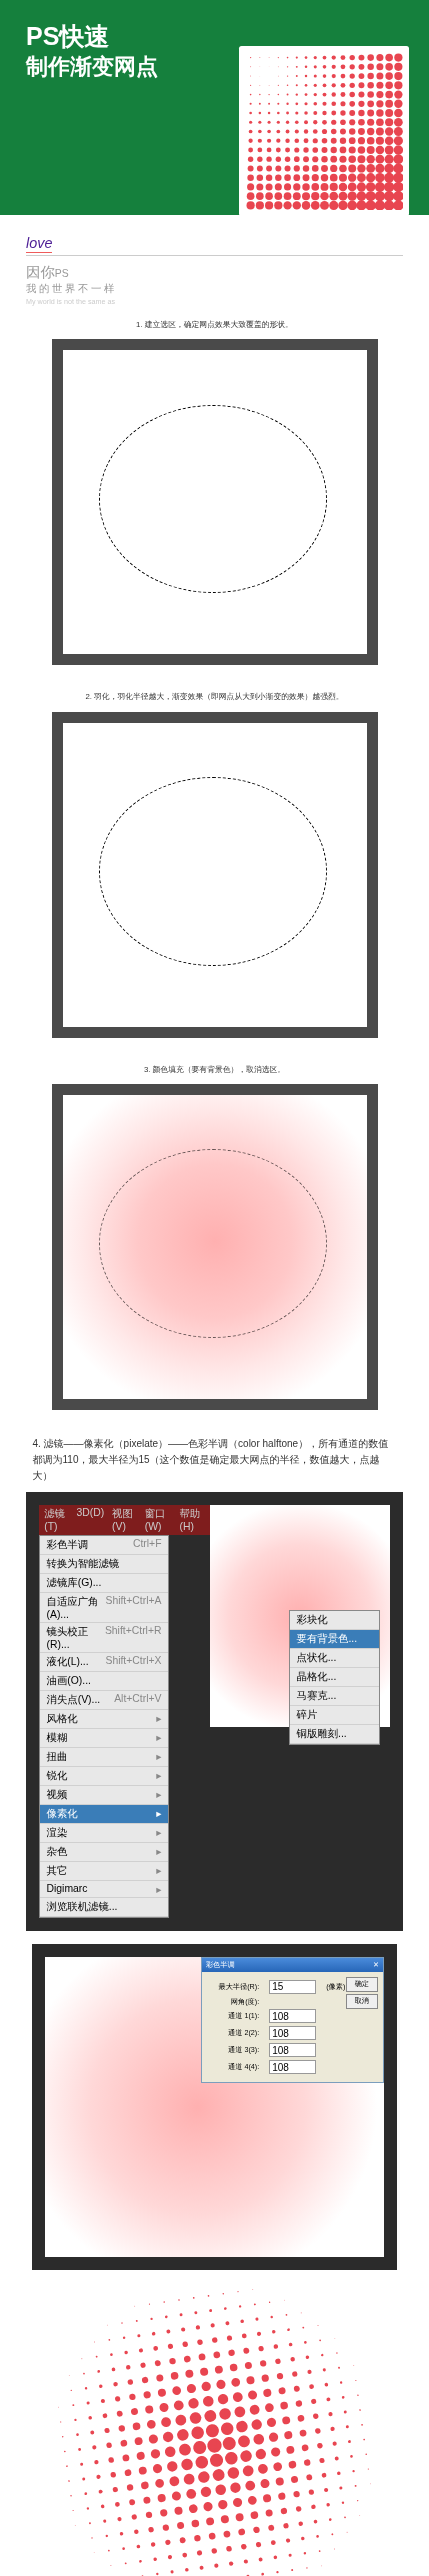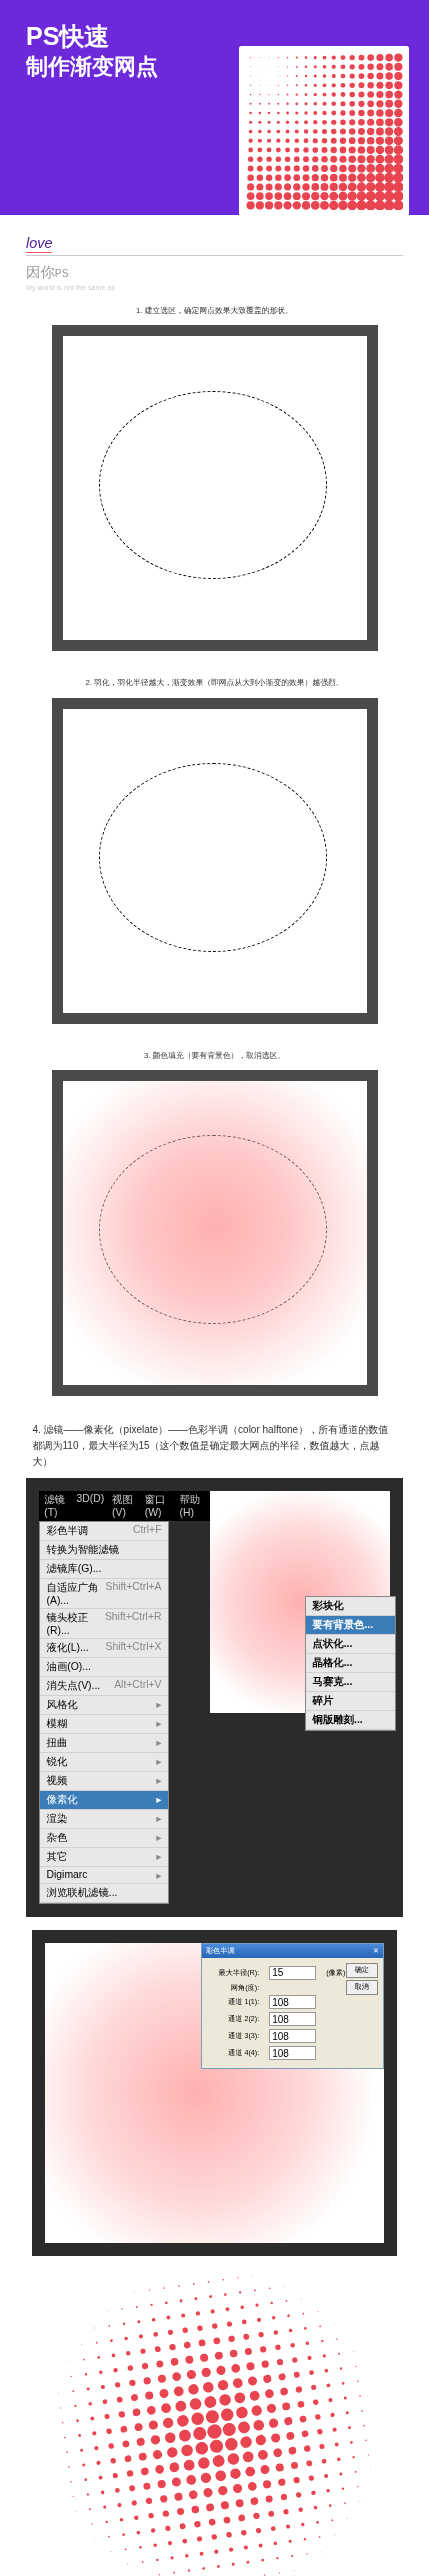--- a/index.html
+++ b/index.html
@@ -1,33 +1,33 @@
 <!DOCTYPE html>
 <html style="font-size:10.4px"><head>
 <meta charset="utf-8">
 <style>
 * { margin: 0; padding: 0; box-sizing: border-box; }
 body { width: 429px; font-family: "Microsoft YaHei", sans-serif; background: #fff; }
-.header { background: #6d28d9; padding: 19.6px 26px 46px 26px; position: relative; height: 215px; }
+.header { background: #15803d; padding: 19.6px 26px 46px 26px; position: relative; height: 215px; }
 .header h1 { color: #fff; font-size: 25px; font-weight: bold; line-height: 1.3; }
 .header .sub { color: #fff; font-size: 22px; font-weight: bold; }
 .dot-pattern { position: absolute; right: 19.6px; top: 46px; width: 170px; height: 170px; background: #fff; border-radius: 2.6px; display: flex; align-items: center; justify-content: center; }
 .love-section { padding: 19.6px 26px 0; }
 .love-label { color: #4c1d95; font-style: italic; font-size: 14.4px; border-bottom: 1.3px solid #ef5b5b; display: inline-block; padding-bottom: 1.3px; }
 .love-line { height: 0.7px; background: #ccc; margin: 2.6px 0 6.5px; }
 .love-cn { color: #999; font-size: 14.4px; }
 .love-ps { color: #999; font-size: 10.4px; }
 .love-en { color: #ccc; font-size: 7.2px; margin-top: 1.3px; }
 .step { padding: 13px 26px; }
 .step-text { font-size: 7.8px; color: #333; text-align: center; margin-bottom: 7.8px; line-height: 1.6; }
 .step-text-left { font-size: 10px; color: #333; margin-bottom: 7.8px; line-height: 1.6; padding: 0 6.5px; }
 .frame { border: 11.7px solid #4a4a4a; width: 326px; height: 326px; margin: 0 auto; background: #fff; position: relative; }
 .frame-pink { border: 11.7px solid #4a4a4a; width: 326px; height: 326px; margin: 0 auto; background: radial-gradient(circle at 50% 48%, #ffb0b0 0%, #ffc8c8 35%, #ffe8e8 60%, #fff 80%); position: relative; }
 .dotted-oval { position: absolute; width: 75%; height: 62%; left: 12%; top: 18%; border: 0.7px dashed #000; border-radius: 50%; }
-.menu-bar { background: #000000; color: #ccc; padding: 2.6px 5.2px; display: flex; gap: 7.8px; }
+.menu-bar { background: #7f1d1d; color: #ccc; padding: 2.6px 5.2px; display: flex; gap: 7.8px; }
 .menu-bar span { cursor: default; }
 .dropdown { background: #e8e8e8; color: #000; width: 130px; border: 0.7px solid #888; }
 .dropdown-row { padding: 2px 6.5px; display: flex; justify-content: space-between; border-bottom: 0.7px solid #d0d0d0; }
 .dropdown-row.hl { background: #3a7db8; color: #fff; }
 .dropdown-row .arrow { color: #888; }
 .dropdown-row.hl .arrow { color: #fff; }
 .submenu { background: #e8e8e8; color: #000; width: 91px; border: 0.7px solid #888; position: absolute; margin-left: 130px; margin-top: -65px; }
 .ps-canvas-area { background: #2b2b2b; padding: 13px; display: flex; }
 .ps-preview { width: 222px; height: 222px; background: radial-gradient(circle, #ffb0b0 0%, #ffd8d8 50%, #fff 80%); }
 .dialog-shot { width: 365px; margin: 13px auto; background: #2b2b2b; padding: 13px; position: relative; height: 326px; }
@@ -342,20 +342,21 @@
     </svg>
   </div>
 </div>
 
 <div class="love-section">
   <span class="love-label">love</span>
   <div class="love-line"></div>
   <div>
     <span class="love-cn">因你</span><span class="love-ps">PS</span>
   </div>
+  <div class="love-cn" style="font-size:10.4px;letter-spacing:2.6px;">我的世界不一样</div>
   <div class="love-en">My world is not the same as</div>
 </div>
 
 <div class="step">
   <div class="step-text">1. 建立选区，确定网点效果大致覆盖的形状。</div>
   <div class="frame">
     <div class="dotted-oval"></div>
   </div>
 </div>
 
@@ -456,21 +457,21 @@
    </div>
           <div class="dropdown-row">
      <span>Digimarc</span>
             <span class="arrow">▸</span>
    </div>
           <div class="dropdown-row">
      <span>浏览联机滤镜...</span>
             <span class="arrow"></span>
    </div>
         </div>
-      <div class="submenu" id="submenu" style="position:absolute; left:136px; top:170px;font-weight:bold;">
+      <div class="submenu" id="submenu" style="position:absolute; left:120px; top:170px;">
           <div class="dropdown-row">彩块化</div>
           <div class="dropdown-row hl">要有背景色...</div>
           <div class="dropdown-row">点状化...</div>
           <div class="dropdown-row">晶格化...</div>
           <div class="dropdown-row">马赛克...</div>
           <div class="dropdown-row">碎片</div>
           <div class="dropdown-row">铜版雕刻...</div>
         </div>
     </div>
     <div class="ps-preview" style="margin-left:auto;"></div>

